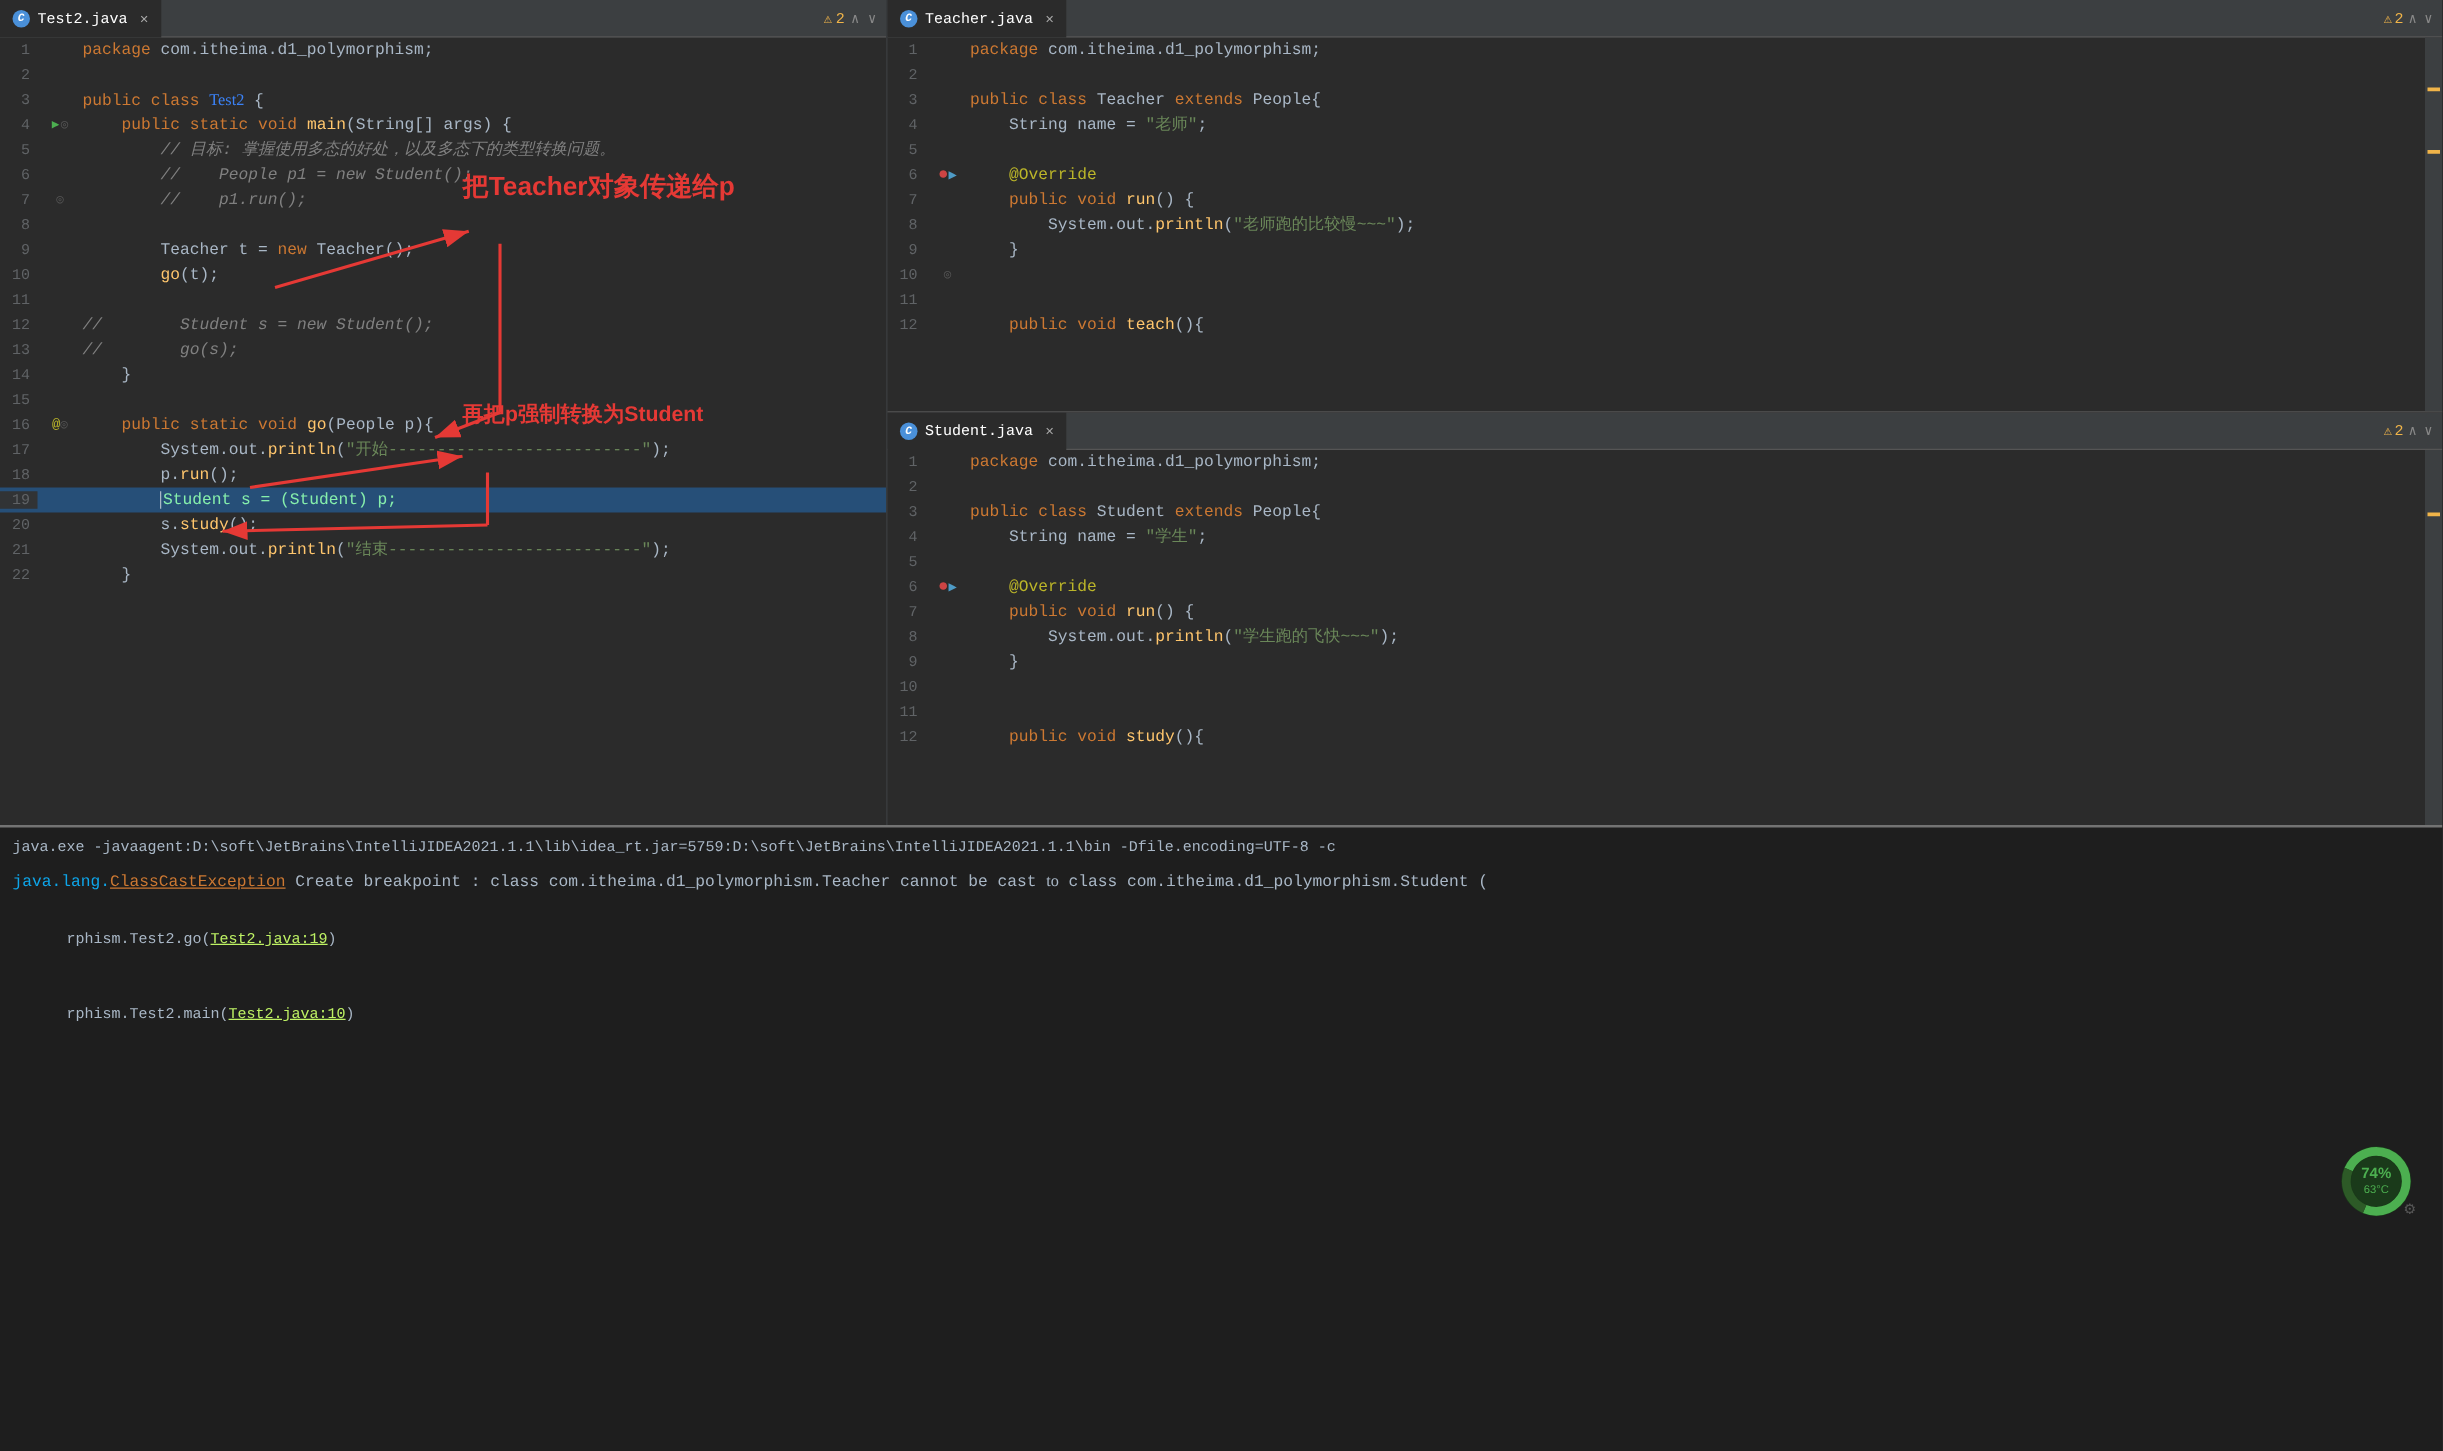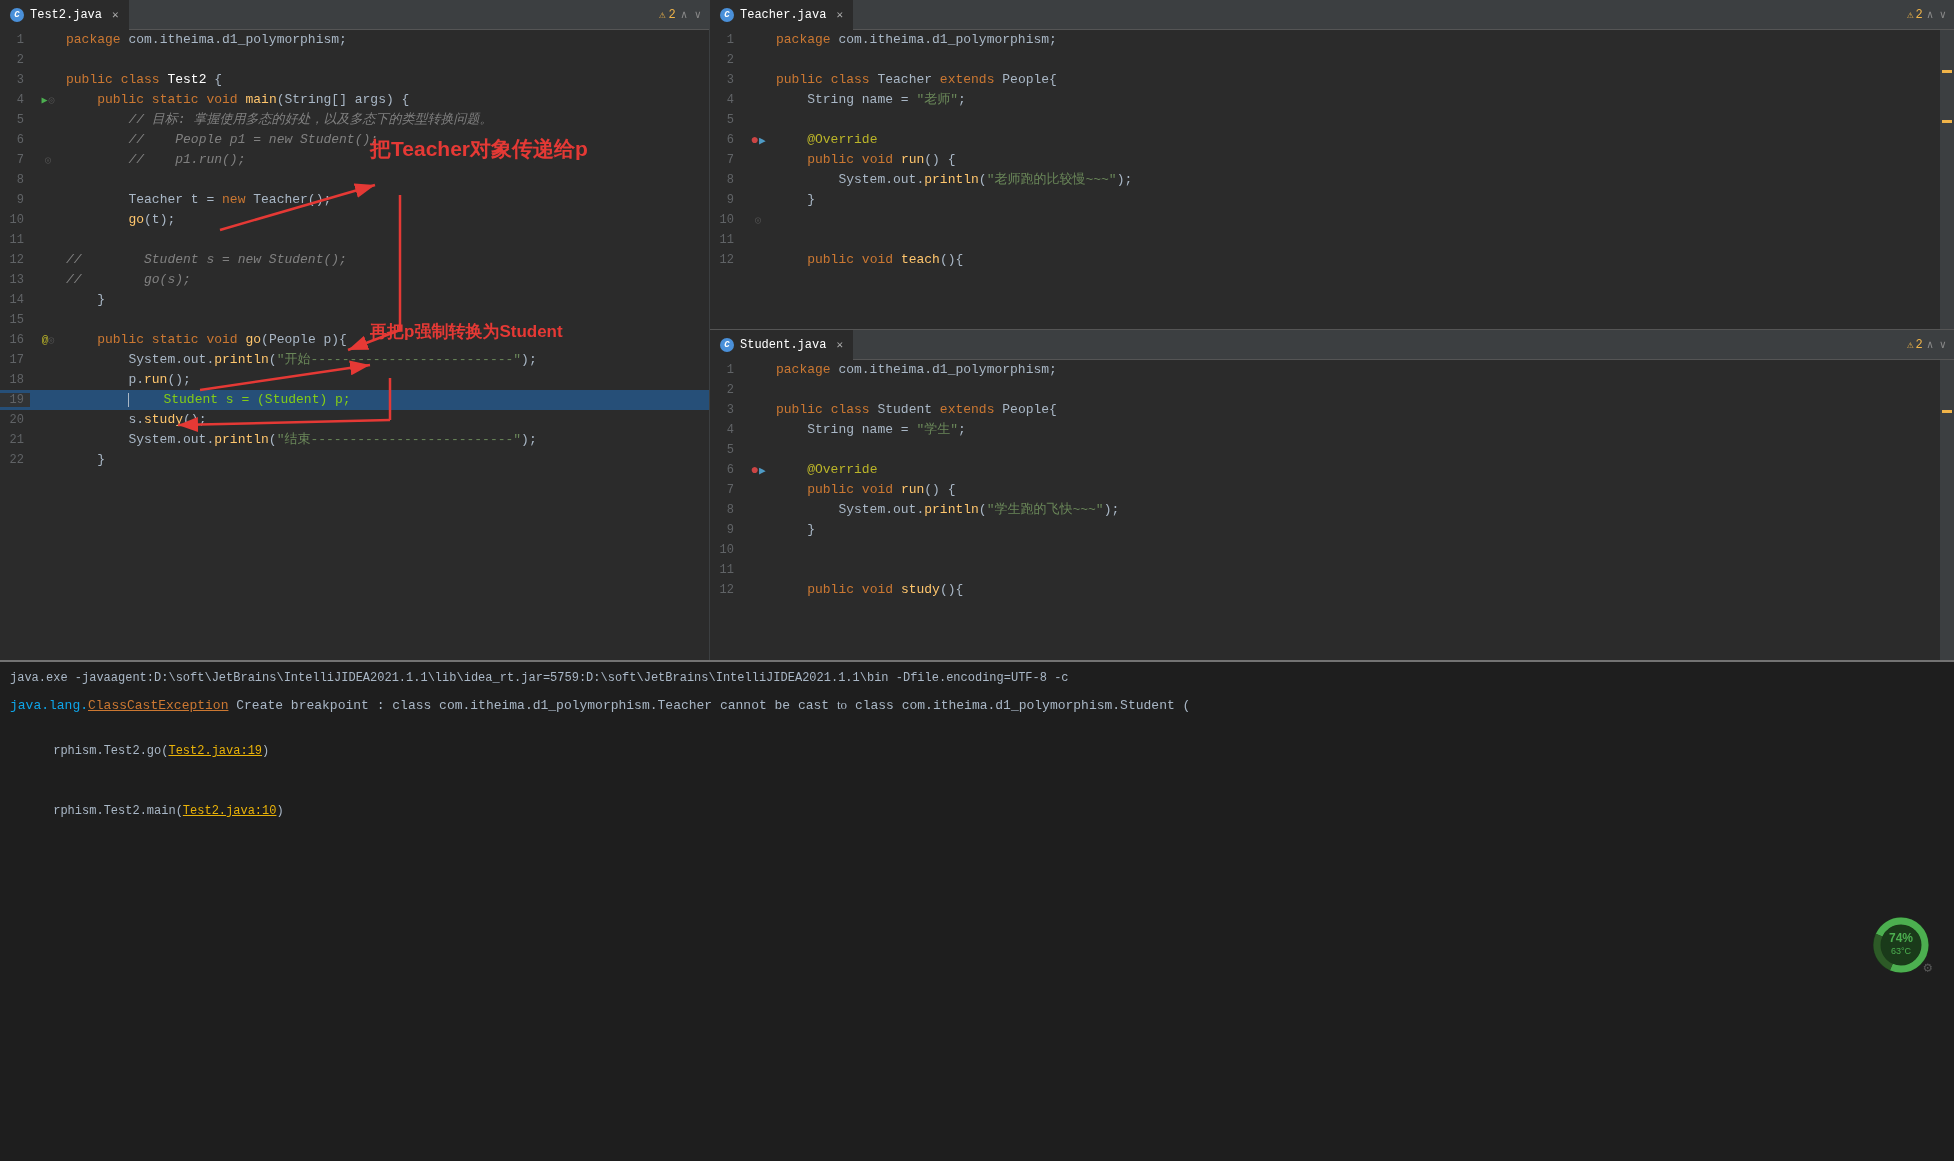--- a/index.html
+++ b/index.html
@@ -134,21 +134,21 @@
       white-space: pre;
     }
 
     .console-error {
       color: #cf6679;
       font-size: 13px;
       line-height: 22px;
     }
 
     .console-link {
-      color: #eab308;
+      color: #bef264;
       text-decoration: underline;
       cursor: pointer;
     }
 
     .arrow-svg {
       position: absolute;
       pointer-events: none;
     }
 
     
@@ -288,21 +288,21 @@
 
               <div class="line-row">
                 <div class="ln">2</div>
                 <div class="gutter"></div>
                 <div class="code-text"></div>
               </div>
 
               <div class="line-row">
                 <div class="ln">3</div>
                 <div class="gutter"></div>
-                <div class="code-text"><span class="kw">public</span> <span class="kw">class</span> <span style="color:#ffffff;">Test2</span> <span>{</span></div>
+                <div class="code-text"><span class="kw">public</span> <span class="kw">class</span> <span style="color:#3b82f6;font-family:Liberation Serif, serif;">Test2</span> <span>{</span></div>
               </div>
 
               <div class="line-row">
                 <div class="ln">4</div>
                 <div class="gutter">
                   <span style="color:#4CAF50;font-size:10px;">▶</span>
                   <span style="color:#555;font-size:10px;margin-left:1px;">◎</span>
                 </div>
                 <div class="code-text">    <span class="kw">public</span> <span class="kw">static</span> <span class="kw">void</span> <span class="method">main</span><span>(String[] args) {</span></div>
               </div>
@@ -392,21 +392,21 @@
 
               <div class="line-row">
                 <div class="ln">18</div>
                 <div class="gutter"></div>
                 <div class="code-text">        p.<span class="method">run</span><span>();</span></div>
               </div>
 
               <div class="line-row" style="background:#264f78;">
                 <div class="ln" style="background:#313335;">19</div>
                 <div class="gutter"></div>
-                <div class="code-text">        <span style="display:inline-block;width:1px;height:14px;background:#a9b7c6;vertical-align:middle;margin-right:1px;"></span><span style="color:#84cc16;padding-left:33px;">Student s = (Student) p;</span></div>
+                <div class="code-text">        <span style="display:inline-block;width:1px;height:14px;background:#a9b7c6;vertical-align:middle;margin-right:1px;"></span><span style="color:#86efac;">Student s = (Student) p;</span></div>
               </div>
 
               <div class="line-row">
                 <div class="ln">20</div>
                 <div class="gutter"></div>
                 <div class="code-text">        s.<span class="method">study</span><span>();</span></div>
               </div>
 
               <div class="line-row">
                 <div class="ln">21</div>

